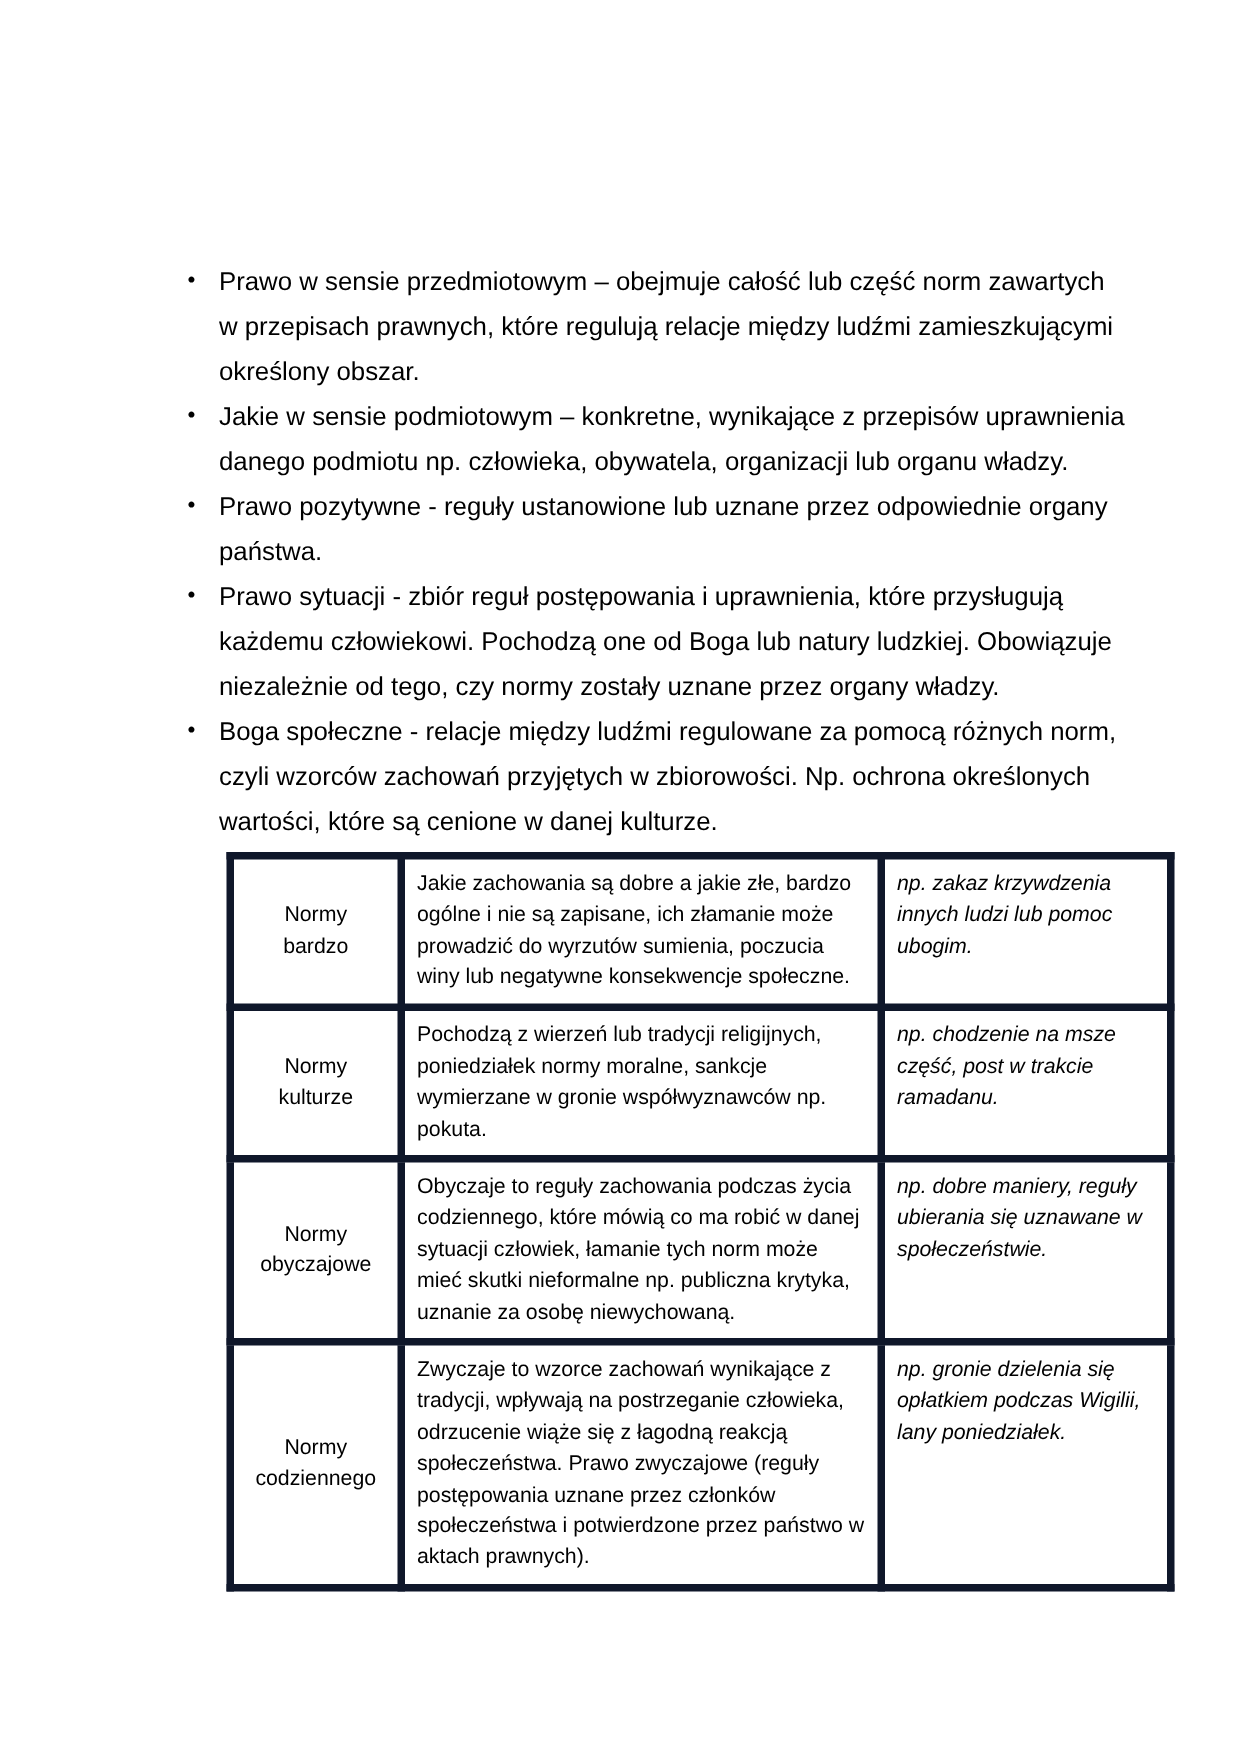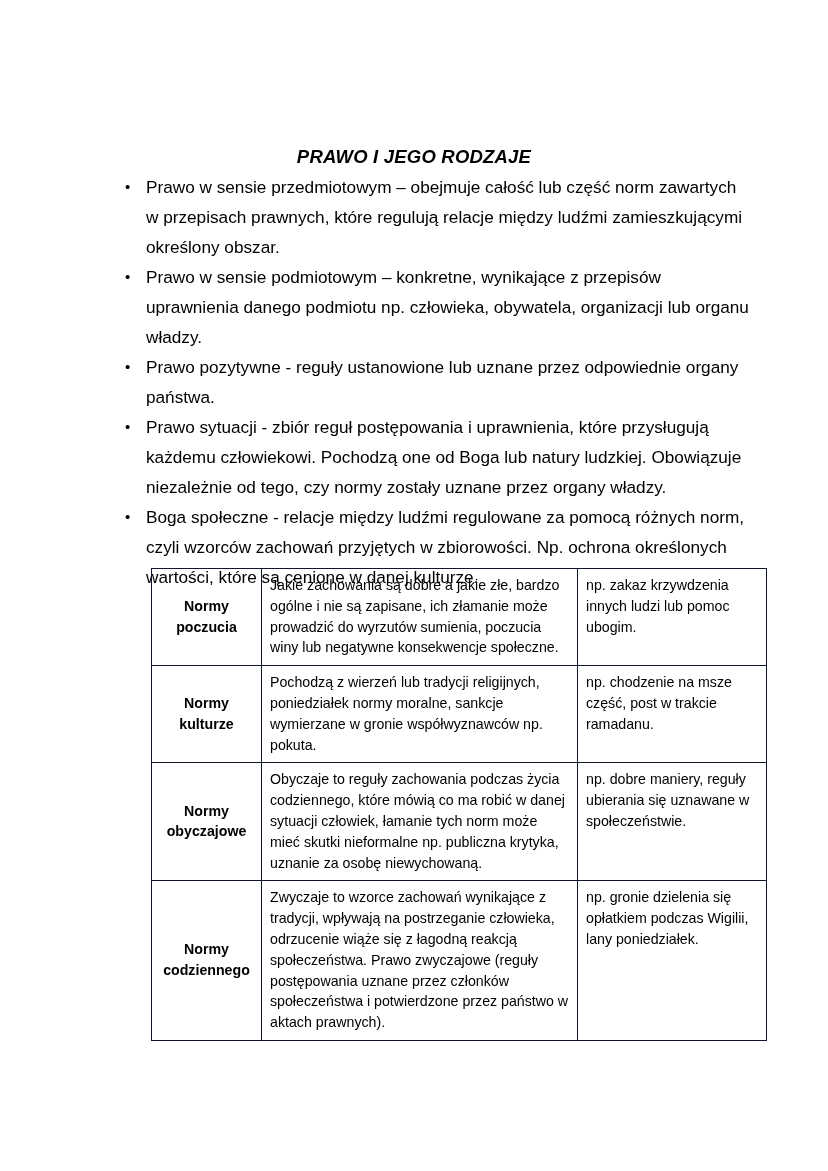--- a/index.html
+++ b/index.html
@@ -78,75 +78,75 @@
   
   .norms-table {
     position: absolute;
     left: 151px;
     top: 568px;
     width: 575px;
     border-collapse: collapse;
     table-layout: fixed;
   }
   .norms-table td {
-    border: 1px solid #0f172a;
+    border: 5px solid #0f172a;
     font-size: 14.2px;
     line-height: 20.8px;
     padding: 6px 7px 7px 8px;
     vertical-align: top;
   }
   .norms-table td.norm-name {
     width: 101px;
     text-align: center;
     vertical-align: middle;
-    font-weight: bold;
+    font-weight: normal;
     padding-left: 4px;
     padding-right: 4px;
   }
   .norms-table td.norm-desc {
     width: 300px;
   }
   .norms-table td.norm-example {
     width: 173px;
+    font-style: italic;
   }
   .norm-name .nm-line {
     display: block;
   }
 </style>
 </head>
 <body>
 
 <div class="page">
 
-  <h1 class="doc-title">PRAWO I JEGO RODZAJE</h1>
 
   <ul class="bullet-list">
     <li class="bullet-item">
       <span class="dot">•</span><span class="term">Prawo w sensie przedmiotowym</span><span class="rest"> – obejmuje całość lub część norm zawartych w przepisach prawnych, które regulują relacje między ludźmi zamieszkującymi określony obszar.</span>
     </li>
     <li class="bullet-item">
-      <span class="dot">•</span><span class="term">Prawo w sensie podmiotowym</span><span class="rest"> – konkretne, wynikające z przepisów uprawnienia danego podmiotu np. człowieka, obywatela, organizacji lub organu władzy.</span>
+      <span class="dot">•</span><span class="term">Jakie w sensie podmiotowym</span><span class="rest"> – konkretne, wynikające z przepisów uprawnienia danego podmiotu np. człowieka, obywatela, organizacji lub organu władzy.</span>
     </li>
     <li class="bullet-item">
       <span class="dot">•</span><span class="term">Prawo pozytywne</span><span class="rest"> - reguły ustanowione lub uznane przez odpowiednie organy państwa.</span>
     </li>
     <li class="bullet-item">
       <span class="dot">•</span><span class="term">Prawo sytuacji</span><span class="rest"> - zbiór reguł postępowania i uprawnienia, które przysługują każdemu człowiekowi. Pochodzą one od Boga lub natury ludzkiej. Obowiązuje niezależnie od tego, czy normy zostały uznane przez organy władzy.</span>
     </li>
     <li class="bullet-item">
       <span class="dot">•</span><span class="term">Boga społeczne</span><span class="rest"> - relacje między ludźmi regulowane za pomocą różnych norm, czyli wzorców zachowań przyjętych w zbiorowości. Np. ochrona określonych wartości, które są cenione w danej kulturze.</span>
     </li>
   </ul>
 
   <table class="norms-table">
     <tbody>
       <tr>
         <td class="norm-name">
           <span class="nm-line">Normy</span>
-          <span class="nm-line">poczucia</span>
+          <span class="nm-line">bardzo</span>
         </td>
         <td class="norm-desc">Jakie zachowania są dobre a jakie złe, bardzo ogólne i nie są zapisane, ich złamanie może prowadzić do wyrzutów sumienia, poczucia winy lub negatywne konsekwencje społeczne.</td>
         <td class="norm-example">np. zakaz krzywdzenia innych ludzi lub pomoc ubogim.</td>
       </tr>
       <tr>
         <td class="norm-name">
           <span class="nm-line">Normy</span>
           <span class="nm-line">kulturze</span>
         </td>
         <td class="norm-desc">Pochodzą z wierzeń lub tradycji religijnych, poniedziałek normy moralne, sankcje wymierzane w gronie współwyznawców np. pokuta.</td>

